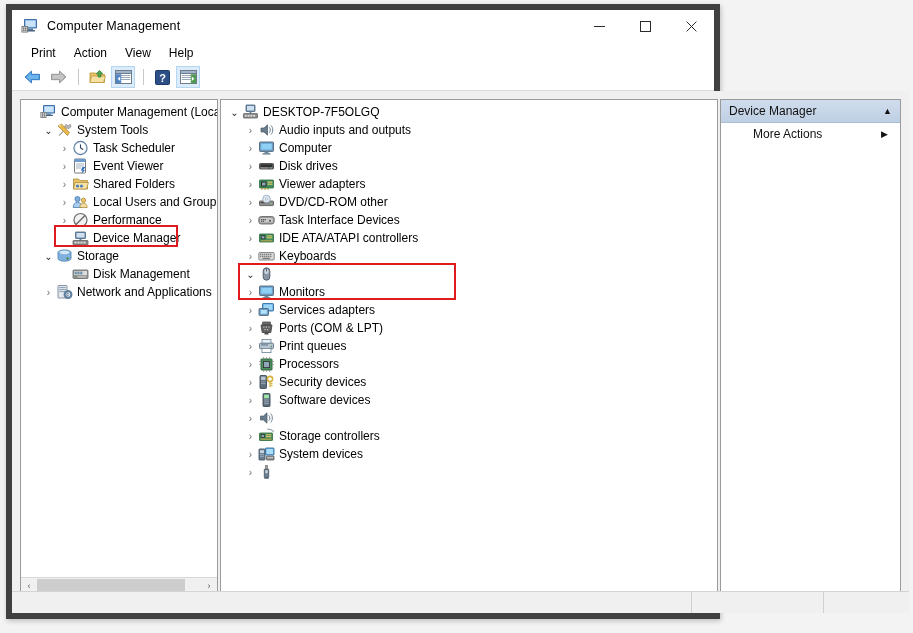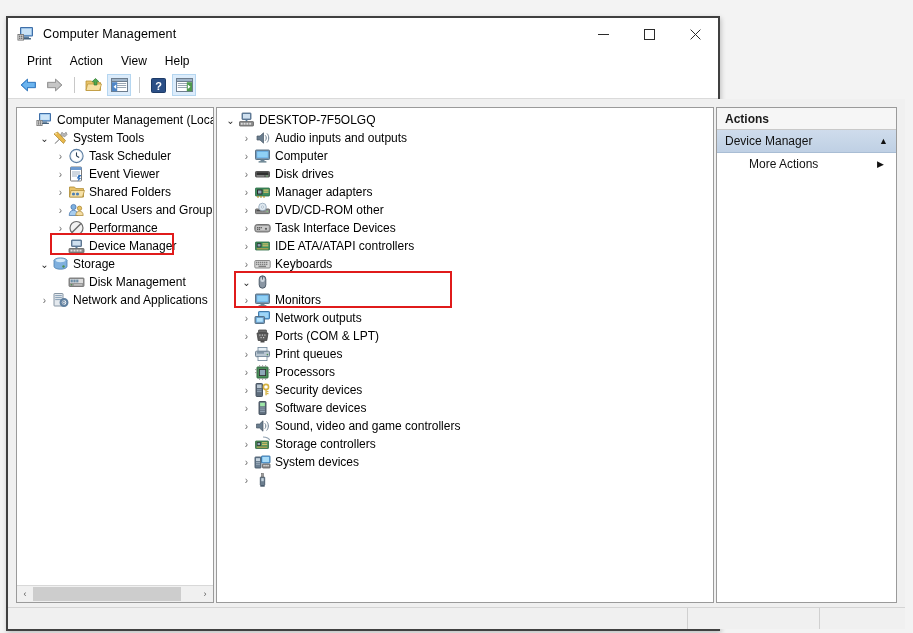--- a/index.html
+++ b/index.html
@@ -12,24 +12,24 @@
     position: relative;
     width: 913px;
     height: 633px;
     background: #f3f3f3;
     overflow: hidden;
   }
 
   
   .window {
     position: absolute;
-    left: 6px; top: 16px;
+    left: 6px; top: 4px;
     width: 714px; height: 615px;
     background: #ffffff;
-    border: 2px solid #404040;
+    border: 6px solid #404040;
     box-sizing: border-box;
     box-shadow: 1px 2px 5px rgba(0,0,0,0.22);
   }
 
   
   .titlebar {
     position: relative;
     height: 32px;
     background: #ffffff;
     display: flex;
@@ -535,21 +535,21 @@
               <span class="ico"><svg width="17" height="16" viewBox="0 0 17 16">
                   <rect x="1.5" y="4" width="14" height="8" rx="0.6" fill="#3f8f5f" stroke="#2a6a42" stroke-width="0.8"></rect>
                   <rect x="3" y="5.5" width="5.5" height="5" fill="#2b2b2b"></rect>
                   <rect x="4" y="6.5" width="3.5" height="3" fill="#8fa8b8"></rect>
                   <rect x="9.5" y="5.5" width="5" height="1.3" fill="#d6c26b"></rect>
                   <rect x="9.5" y="7.5" width="5" height="1.3" fill="#d6c26b"></rect>
                   <rect x="3" y="12" width="2" height="1.6" fill="#b8a44f"></rect>
                   <rect x="6" y="12" width="2" height="1.6" fill="#b8a44f"></rect>
                   <rect x="9" y="12" width="2" height="1.6" fill="#b8a44f"></rect>
                 </svg></span>
-              <span class="lbl">Manager adapters</span>
+              <span class="lbl">Viewer adapters</span>
             </div>
             <div class="row" style="padding-left:22px;">
               <span class="chev">›</span>
               <span class="ico"><svg width="17" height="16" viewBox="0 0 17 16">
                   <rect x="1.5" y="7" width="14" height="4.6" rx="0.7" fill="#8e8e8e" stroke="#5f5f5f" stroke-width="0.9"></rect>
                   <rect x="2.6" y="8" width="8" height="1.2" fill="#4a4a4a"></rect>
                   <circle cx="13.2" cy="9.4" r="0.6" fill="#7fdc7f"></circle>
                   <circle cx="8.5" cy="5" r="3.8" fill="#dfe8ef" stroke="#8fa5b8" stroke-width="0.8"></circle>
                   <circle cx="8.5" cy="5" r="1.1" fill="#ffffff" stroke="#8fa5b8" stroke-width="0.6"></circle>
                 </svg></span>
@@ -622,21 +622,21 @@
             </div>
             <div class="row" style="padding-left:22px;">
               <span class="chev">›</span>
               <span class="ico"><svg width="17" height="16" viewBox="0 0 17 16">
                   <rect x="4.5" y="1.5" width="11" height="7.5" rx="0.7" fill="#5ba3e0" stroke="#36709f" stroke-width="0.9"></rect>
                   <rect x="5.5" y="2.4" width="9" height="5.5" fill="#9ed6f7"></rect>
                   <rect x="1" y="6.5" width="9.5" height="7" rx="0.7" fill="#7d97ad" stroke="#4f6a80" stroke-width="0.9"></rect>
                   <rect x="2" y="7.4" width="7.5" height="5" fill="#5ba3e0"></rect>
                   <rect x="2.7" y="8" width="6.1" height="3.8" fill="#b3e2fa"></rect>
                 </svg></span>
-              <span class="lbl">Network outputs</span>
+              <span class="lbl">Services adapters</span>
             </div>
             <div class="row" style="padding-left:22px;">
               <span class="chev">›</span>
               <span class="ico"><svg width="17" height="16" viewBox="0 0 17 16">
                   <rect x="4.5" y="2" width="8" height="3" rx="0.5" fill="#6b6b6b" stroke="#4a4a4a" stroke-width="0.8"></rect>
                   <path d="M3 5 L14 5 L12.8 12.5 L4.2 12.5 Z" fill="#5f5f5f" stroke="#3f3f3f" stroke-width="0.8" stroke-linejoin="round"></path>
                   <rect x="5.3" y="6.5" width="1.2" height="1.2" fill="#c9c9c9"></rect>
                   <rect x="7.8" y="6.5" width="1.2" height="1.2" fill="#c9c9c9"></rect>
                   <rect x="10.3" y="6.5" width="1.2" height="1.2" fill="#c9c9c9"></rect>
                   <rect x="6.5" y="9" width="1.2" height="1.2" fill="#c9c9c9"></rect>
@@ -700,21 +700,20 @@
                 </svg></span>
               <span class="lbl">Software devices</span>
             </div>
             <div class="row" style="padding-left:22px;">
               <span class="chev">›</span>
               <span class="ico"><svg width="17" height="16" viewBox="0 0 17 16">
                   <path d="M2.5 6 L5.5 6 L9 2.8 L9 13.2 L5.5 10 L2.5 10 Z" fill="#6a7d8e" stroke="#485866" stroke-width="0.7" stroke-linejoin="round"></path>
                   <path d="M10.8 5.3 C12.2 6.6 12.2 9.4 10.8 10.7" fill="none" stroke="#6a7d8e" stroke-width="1"></path>
                   <path d="M12.6 3.5 C14.9 5.8 14.9 10.2 12.6 12.5" fill="none" stroke="#6a7d8e" stroke-width="1"></path>
                 </svg></span>
-              <span class="lbl">Sound, video and game controllers</span>
             </div>
             <div class="row" style="padding-left:22px;">
               <span class="chev">›</span>
               <span class="ico"><svg width="17" height="16" viewBox="0 0 17 16">
                   <rect x="1.5" y="5" width="13" height="7.5" rx="0.6" fill="#4d8f5c" stroke="#2f6a3c" stroke-width="0.8"></rect>
                   <rect x="2.8" y="6.2" width="4" height="3.6" fill="#2b2b2b"></rect>
                   <rect x="3.5" y="6.9" width="2.6" height="2.2" fill="#8ea8b8"></rect>
                   <rect x="8" y="6.2" width="5.2" height="1.1" fill="#d6c26b"></rect>
                   <rect x="8" y="8" width="5.2" height="1.1" fill="#d6c26b"></rect>
                   <rect x="2.8" y="10.6" width="10.4" height="1.2" fill="#b8a44f"></rect>
@@ -744,21 +743,20 @@
                   <rect x="6.3" y="5" width="4.4" height="8.5" rx="0.7" fill="#6d7f90" stroke="#46586a" stroke-width="0.9"></rect>
                   <rect x="7.3" y="6.2" width="2.4" height="3" fill="#c6d4df"></rect>
                   <rect x="7.6" y="1.5" width="1.8" height="3.5" fill="#9a9a9a" stroke="#6b6b6b" stroke-width="0.6"></rect>
                   <rect x="6.3" y="13.5" width="4.4" height="1.2" fill="#46586a"></rect>
                 </svg></span>
             </div>
           </div>
       </div>
 
       <div class="pane" id="actions-pane">
-        <div class="actions-header">Actions</div>
         <div class="actions-band">
           <span>Device Manager</span>
           <span style="font-size:9px;">▲</span>
         </div>
         <div class="actions-item">
           <span>More Actions</span>
           <span style="font-size:9px;">▶</span>
         </div>
       </div>
 

